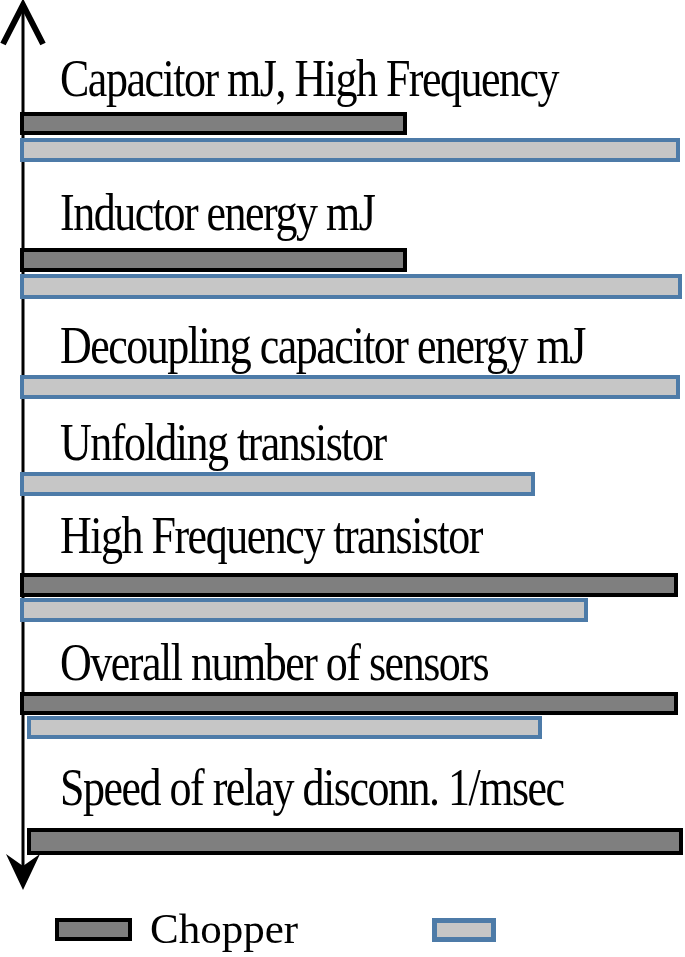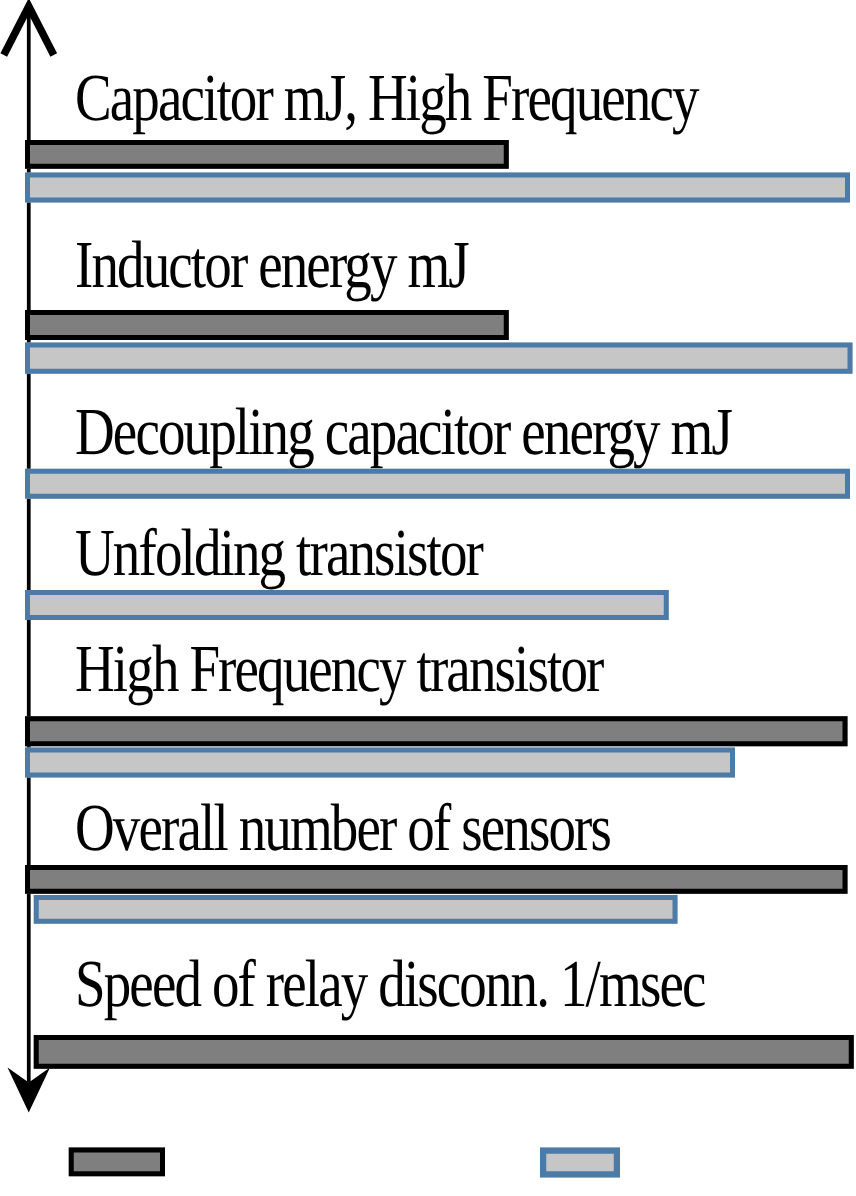--- a/index.html
+++ b/index.html
@@ -51,16 +51,17 @@
       <div class="bar bar-inverter" style="left: 20px; top: 598px; width: 568px; height: 24px;"></div>
       <div class="cat-label" style="left: 60px; top: 636px;">Overall number of sensors</div>
       <div class="bar bar-chopper" style="left: 20px; top: 692px; width: 658px; height: 23px;"></div>
       <div class="bar bar-inverter" style="left: 27px; top: 716px; width: 515px; height: 23px;"></div>
       <div class="cat-label" style="left: 60px; top: 761px;">Speed of relay disconn. 1/msec</div>
       <div class="bar bar-chopper" style="left: 27px; top: 828px; width: 656px; height: 27px;"></div>
     </div>
 
   <div class="legend">
     <span class="swatch swatch-chopper"></span>
+    <span class="legend-label legend-label-chopper">Chopper</span>
     <span class="swatch swatch-inverter"></span>
   </div>
 
 </div>
 
 </body></html>

